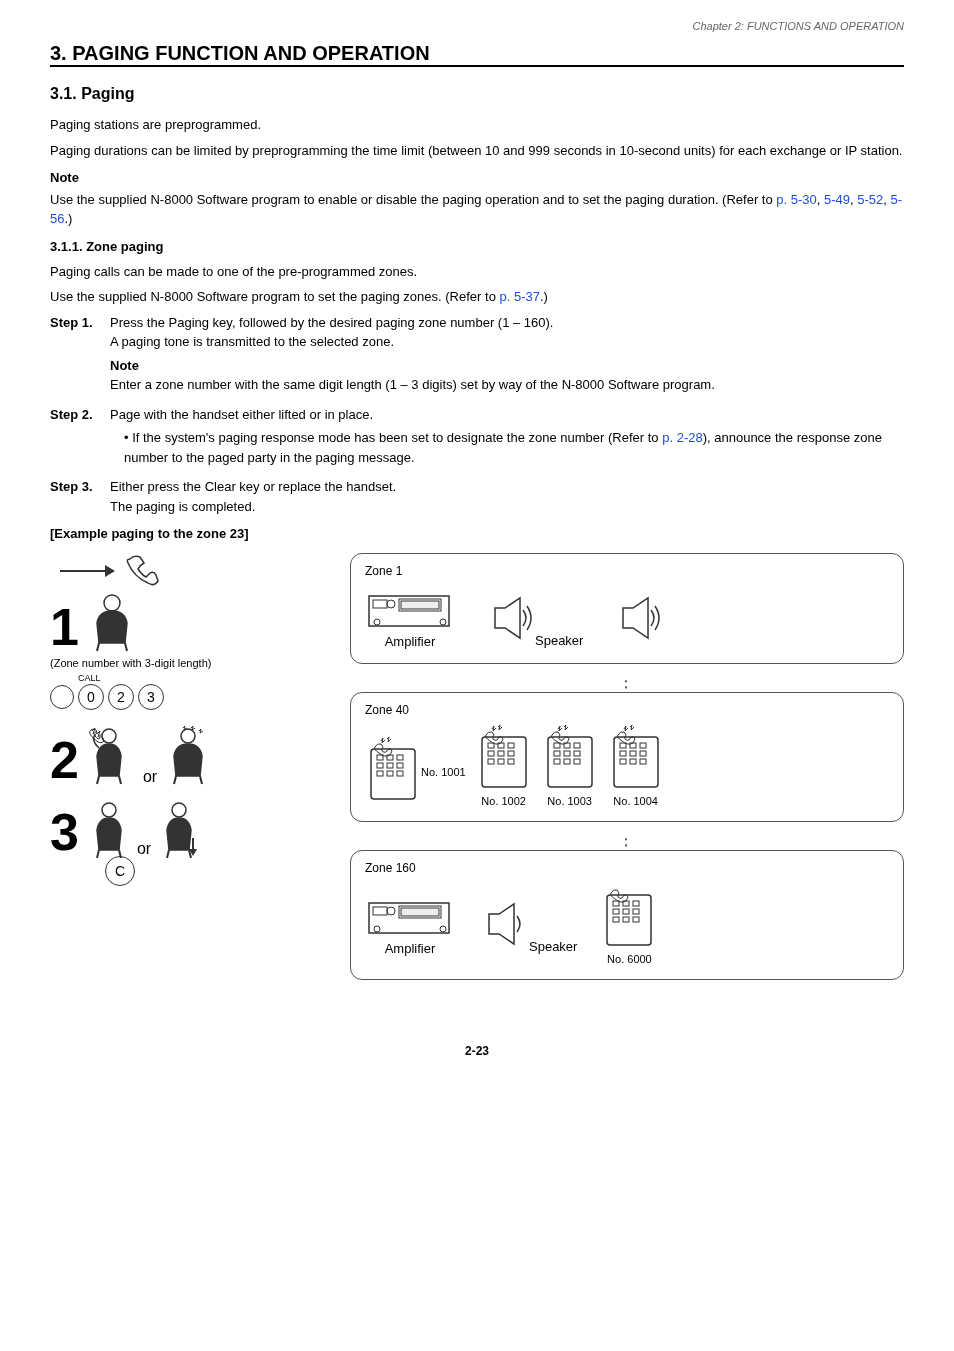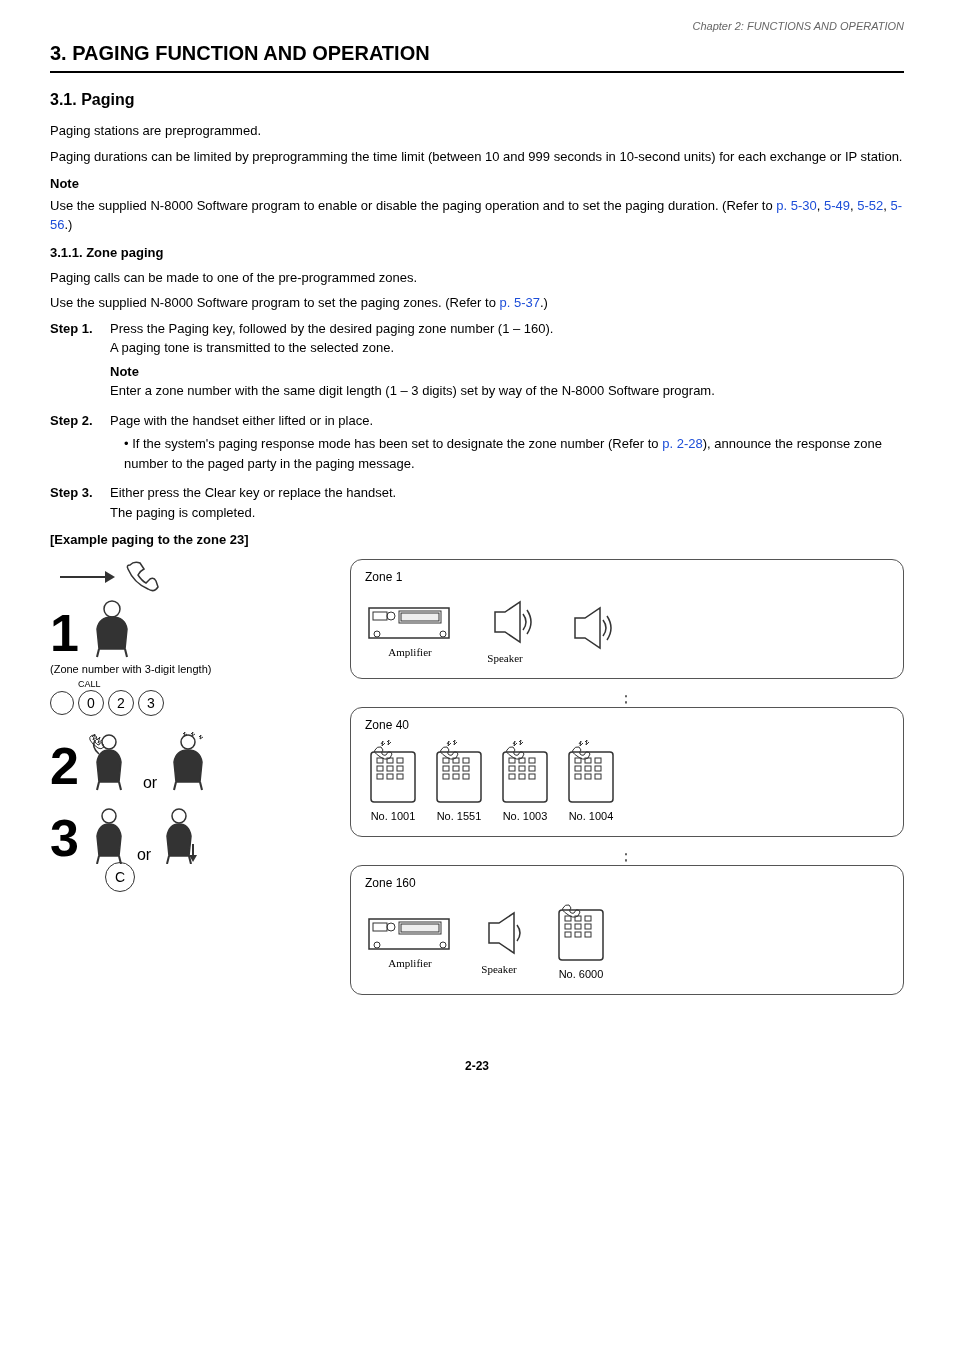--- a/index.html
+++ b/index.html
@@ -16,21 +16,20 @@
       text-align: right;
       font-style: italic;
       font-size: 11px;
       color: #666;
       margin-bottom: 10px;
     }
     h1 {
       font-size: 20px;
       font-weight: bold;
       border-bottom: 2px solid #000;
-      padding-bottom: 6px;
       margin-bottom: 18px;
     }
     h2 {
       font-size: 16px;
       font-weight: bold;
       margin-bottom: 12px;
     }
     h3 {
       font-size: 13px;
       font-weight: bold;
@@ -80,41 +79,40 @@
       margin-bottom: 18px;
       position: relative;
       background: #fff;
     }
     .zone-label {
       font-size: 12px;
       font-weight: normal;
       margin-bottom: 8px;
     }
     .zone-caption {
-      font-size: 11px;
+      font-size: 13px;
       text-align: center;
-      font-family: Liberation Serif, serif;
     }
     .zone-dots {
       text-align: center;
       font-size: 18px;
       letter-spacing: 2px;
       color: #555;
       margin: -6px 0;
     }
     
     .amplifier-block {
       display: flex;
       flex-direction: column;
       align-items: center;
     }
     .speaker-block {
       display: flex;
-      flex-direction: column;
-      align-items: center;
+      flex-direction: row;
+      align-items: flex-end;
     }
     
     .keypad-area {
       display: flex;
       flex-direction: column;
       align-items: flex-start;
       margin-bottom: 8px;
     }
     .keypad-call-label {
       font-size: 9px;
@@ -376,21 +374,21 @@
         </div>
       </div>
     </div>
 
     <div class="zone-dots">⋮</div>
 
     <div class="zone-box">
       <div class="zone-label">Zone 40</div>
       <div style="display:flex; gap:10px; align-items:flex-end;">
 
-        <div style="display:flex; flex-direction:column; align-items:center;">
+        <div style="display:flex; flex-direction:row; align-items:center;">
           <svg width="56" height="70" viewBox="0 0 56 70">
 
             <path d="M16,4 L18,1 L17,6 L20,3" stroke="#333" stroke-width="1" fill="none"></path>
             <path d="M22,2 L24,0 L23,5 L26,2" stroke="#333" stroke-width="1" fill="none"></path>
 
             <rect x="6" y="12" width="44" height="50" rx="3" stroke="#333" stroke-width="1.5" fill="none"></rect>
 
             <rect x="12" y="18" width="6" height="5" stroke="#333" stroke-width="1" fill="none"></rect>
             <rect x="22" y="18" width="6" height="5" stroke="#333" stroke-width="1" fill="none"></rect>
             <rect x="32" y="18" width="6" height="5" stroke="#333" stroke-width="1" fill="none"></rect>
@@ -414,21 +412,21 @@
             <rect x="22" y="18" width="6" height="5" stroke="#333" stroke-width="1" fill="none"></rect>
             <rect x="32" y="18" width="6" height="5" stroke="#333" stroke-width="1" fill="none"></rect>
             <rect x="12" y="26" width="6" height="5" stroke="#333" stroke-width="1" fill="none"></rect>
             <rect x="22" y="26" width="6" height="5" stroke="#333" stroke-width="1" fill="none"></rect>
             <rect x="32" y="26" width="6" height="5" stroke="#333" stroke-width="1" fill="none"></rect>
             <rect x="12" y="34" width="6" height="5" stroke="#333" stroke-width="1" fill="none"></rect>
             <rect x="22" y="34" width="6" height="5" stroke="#333" stroke-width="1" fill="none"></rect>
             <rect x="32" y="34" width="6" height="5" stroke="#333" stroke-width="1" fill="none"></rect>
             <path d="M10,10 Q12,6 16,7 L18,10 Q16,12 17,14 Q19,16 21,15 L23,12 Q26,11 27,14 L25,18 Q20,21 14,16 Q8,12 10,10Z" stroke="#333" stroke-width="1" fill="none"></path>
           </svg>
-          <div class="zone-no-label">No. 1551</div>
+          <div class="zone-no-label">No. 1002</div>
         </div>
         <div style="display:flex; flex-direction:column; align-items:center;">
           <svg width="56" height="70" viewBox="0 0 56 70">
             <path d="M16,4 L18,1 L17,6 L20,3" stroke="#333" stroke-width="1" fill="none"></path>
             <path d="M22,2 L24,0 L23,5 L26,2" stroke="#333" stroke-width="1" fill="none"></path>
             <rect x="6" y="12" width="44" height="50" rx="3" stroke="#333" stroke-width="1.5" fill="none"></rect>
             <rect x="12" y="18" width="6" height="5" stroke="#333" stroke-width="1" fill="none"></rect>
             <rect x="22" y="18" width="6" height="5" stroke="#333" stroke-width="1" fill="none"></rect>
             <rect x="32" y="18" width="6" height="5" stroke="#333" stroke-width="1" fill="none"></rect>
             <rect x="12" y="26" width="6" height="5" stroke="#333" stroke-width="1" fill="none"></rect>

